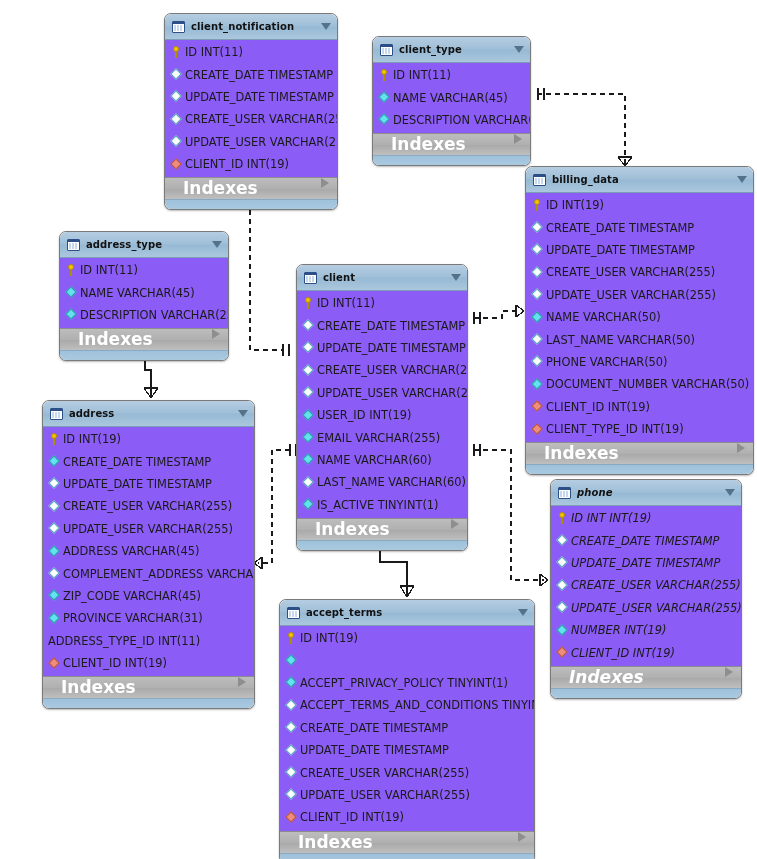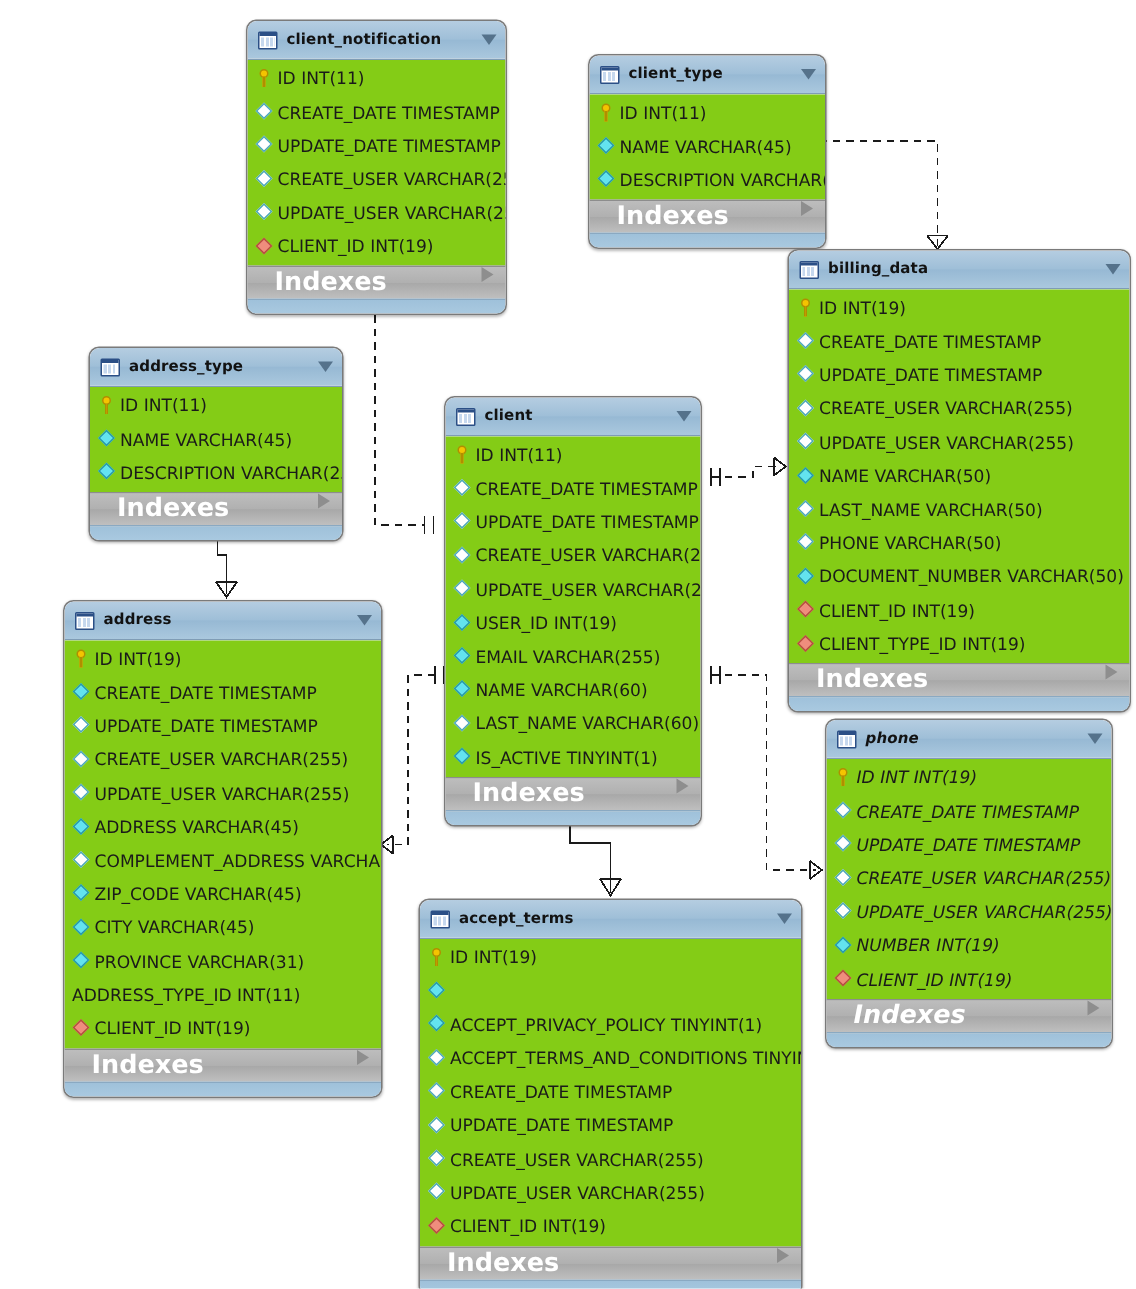--- a/index.html
+++ b/index.html
@@ -52,21 +52,21 @@
   .tbl-ico:after{
     content:"";position:absolute;left:1px;right:1px;top:3px;bottom:1px;
     background:
       linear-gradient(to right,
         #c6d8ee 0 2px,#ffffff 2px 3px,
         #c6d8ee 3px 5px,#ffffff 5px 6px,
         #c6d8ee 6px 8px,#ffffff 8px 9px,
         #c6d8ee 9px 11px);
   }
 
-  .cols{background:#84cc16;padding:1px 0 2px 0;}
+  .cols{background:#8b5cf6;padding:1px 0 2px 0;}
   .col{
     height:22.4px;display:flex;align-items:center;
     padding-left:5px;font-size:11.4px;color:#1a1a1a;white-space:nowrap;
   }
   .col .nm{margin-left:3px;}
 
   
   .fi{flex:0 0 auto;width:12px;height:12px;position:relative;}
   
   .fi.key:before{
@@ -216,21 +216,21 @@
             <span class="fi dia fk"></span>
             <span class="nm">CLIENT_ID INT(19)</span>
           </div>
         </div>
         <div class="tbl-foot">
           <span>Indexes</span>
           <span class="tri"></span>
         </div>
         <div class="tbl-tail"></div>
       </div>
-      <div class="tbl" style="left: 392px; top: 36px; width: 159px;">
+      <div class="tbl" style="left: 372px; top: 36px; width: 159px;">
         <div class="tbl-head">
           <span class="tbl-ico"></span>
           <span class="tbl-title">client_type</span>
           <span class="caret"></span>
         </div>
         <div class="cols">
           <div class="col">
             <span class="fi key"></span>
             <span class="nm">ID INT(11)</span>
           </div>
@@ -418,24 +418,20 @@
             <span class="fi dia filled"></span>
             <span class="nm">ADDRESS VARCHAR(45)</span>
           </div>
           <div class="col">
             <span class="fi dia"></span>
             <span class="nm">COMPLEMENT_ADDRESS VARCHAR(45)</span>
           </div>
           <div class="col">
             <span class="fi dia filled"></span>
             <span class="nm">ZIP_CODE VARCHAR(45)</span>
-          </div>
-          <div class="col">
-            <span class="fi dia filled"></span>
-            <span class="nm">CITY VARCHAR(45)</span>
           </div>
           <div class="col">
             <span class="fi dia filled"></span>
             <span class="nm">PROVINCE VARCHAR(31)</span>
           </div>
           <div class="col noicon">
             <span class="fi none"></span>
             <span class="nm">ADDRESS_TYPE_ID INT(11)</span>
           </div>
           <div class="col">

